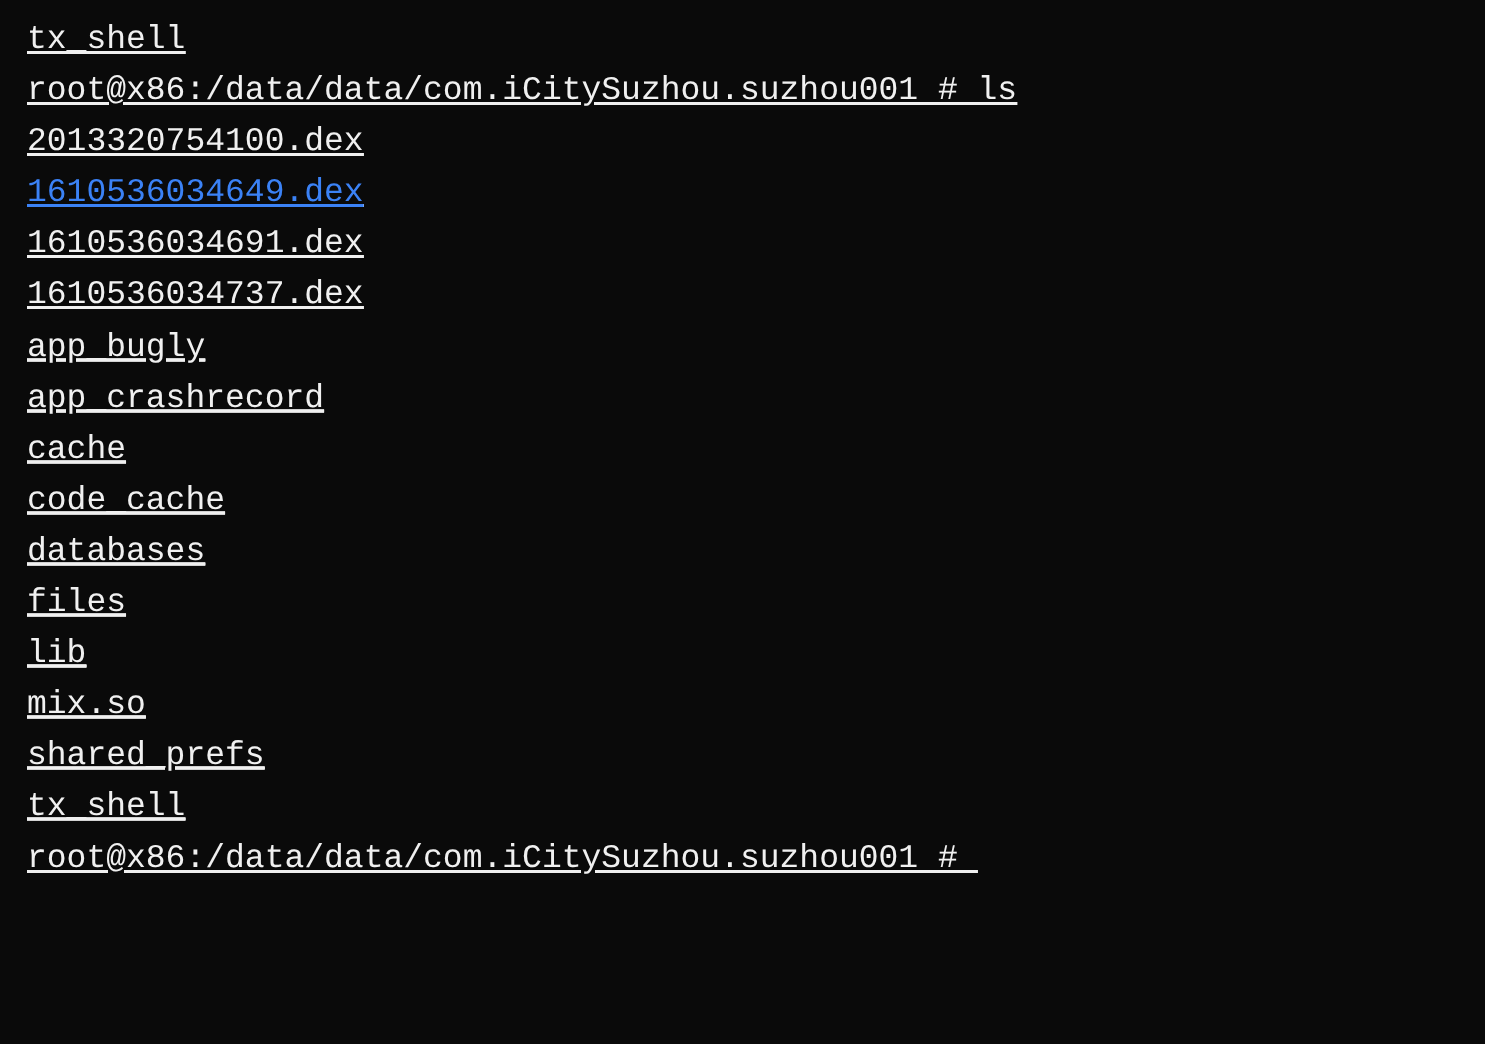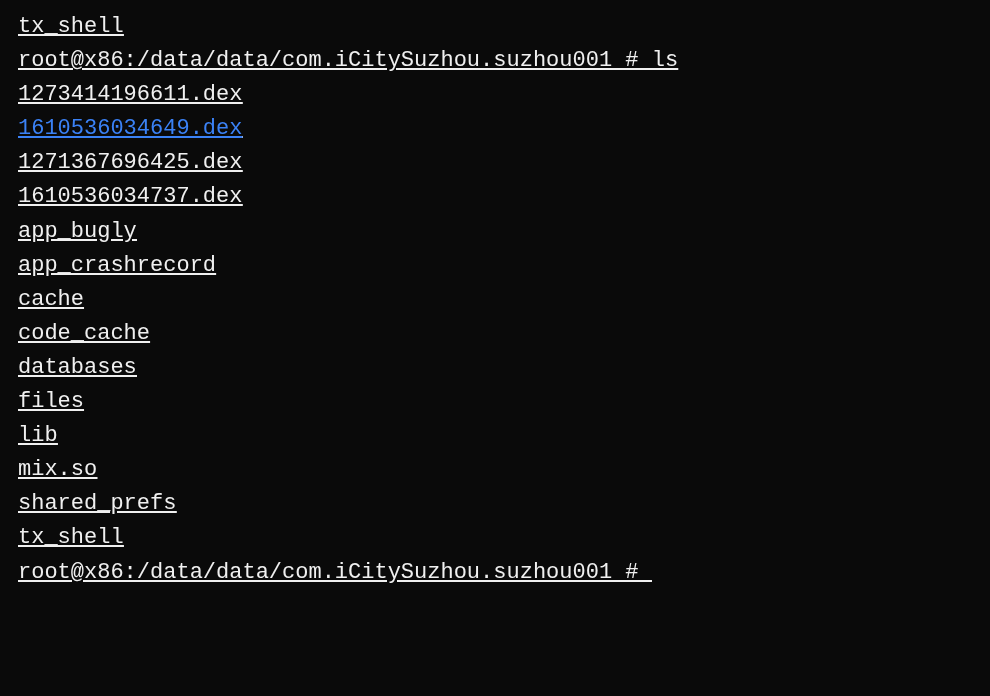--- a/index.html
+++ b/index.html
@@ -45,23 +45,23 @@
       0%, 100% { opacity: 1; }
       50% { opacity: 0; }
     }
   </style>
 </head>
 <body>
 
 <div class="terminal">
   <span class="line">tx_shell</span>
   <span class="line">root@x86:/data/data/com.iCitySuzhou.suzhou001 # ls</span>
-  <span class="line">1273414196611.dex</span>
+  <span class="line">2013320754100.dex</span>
   <span class="line"><span class="link-text">1610536034649.dex</span></span>
-  <span class="line">1271367696425.dex</span>
+  <span class="line">1610536034691.dex</span>
   <span class="line">1610536034737.dex</span>
   <span class="line">app_bugly</span>
   <span class="line">app_crashrecord</span>
   <span class="line">cache</span>
   <span class="line">code_cache</span>
   <span class="line">databases</span>
   <span class="line">files</span>
   <span class="line">lib</span>
   <span class="line">mix.so</span>
   <span class="line">shared_prefs</span>

